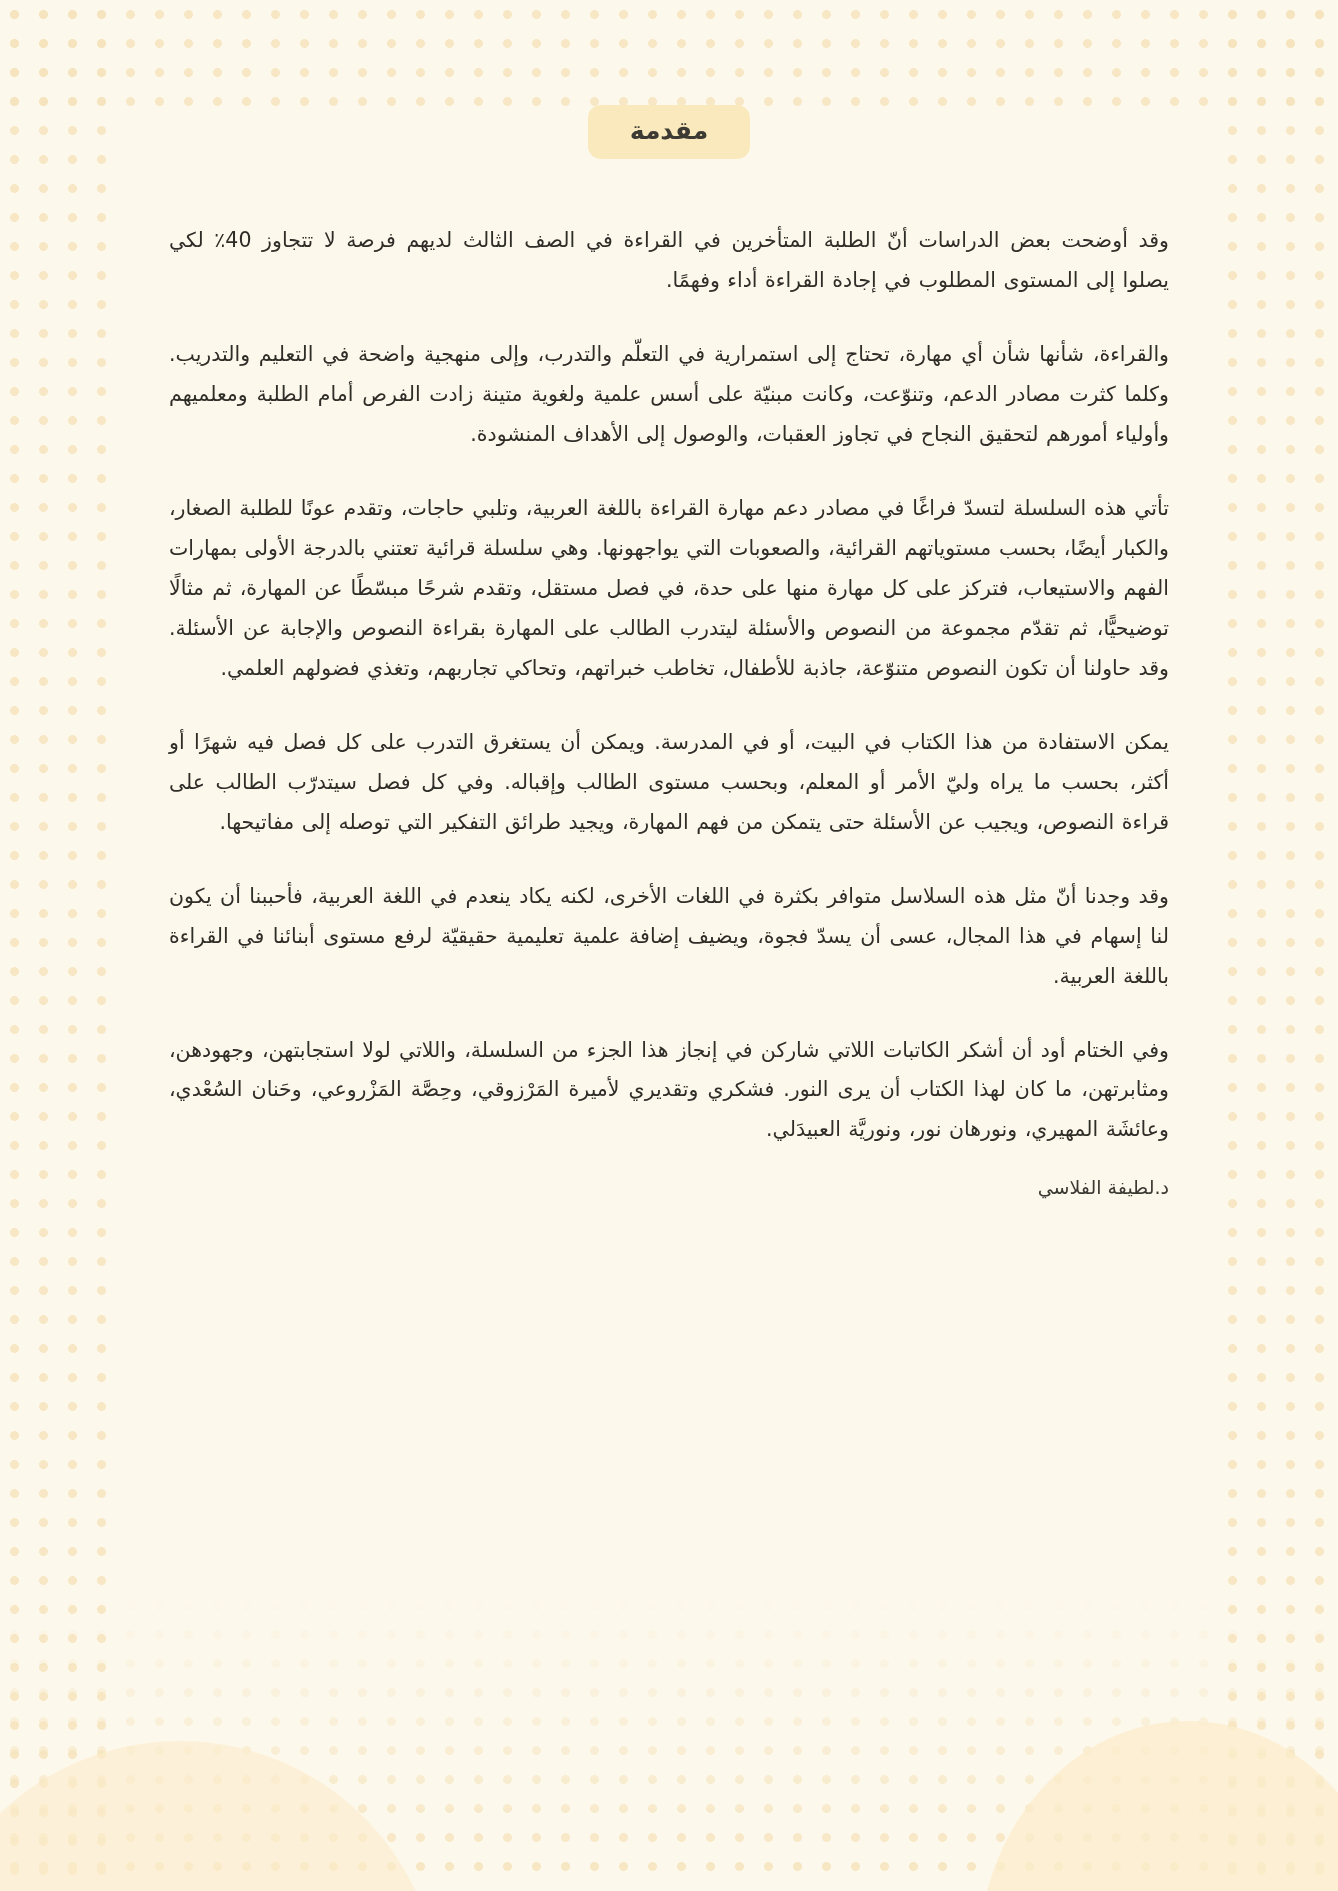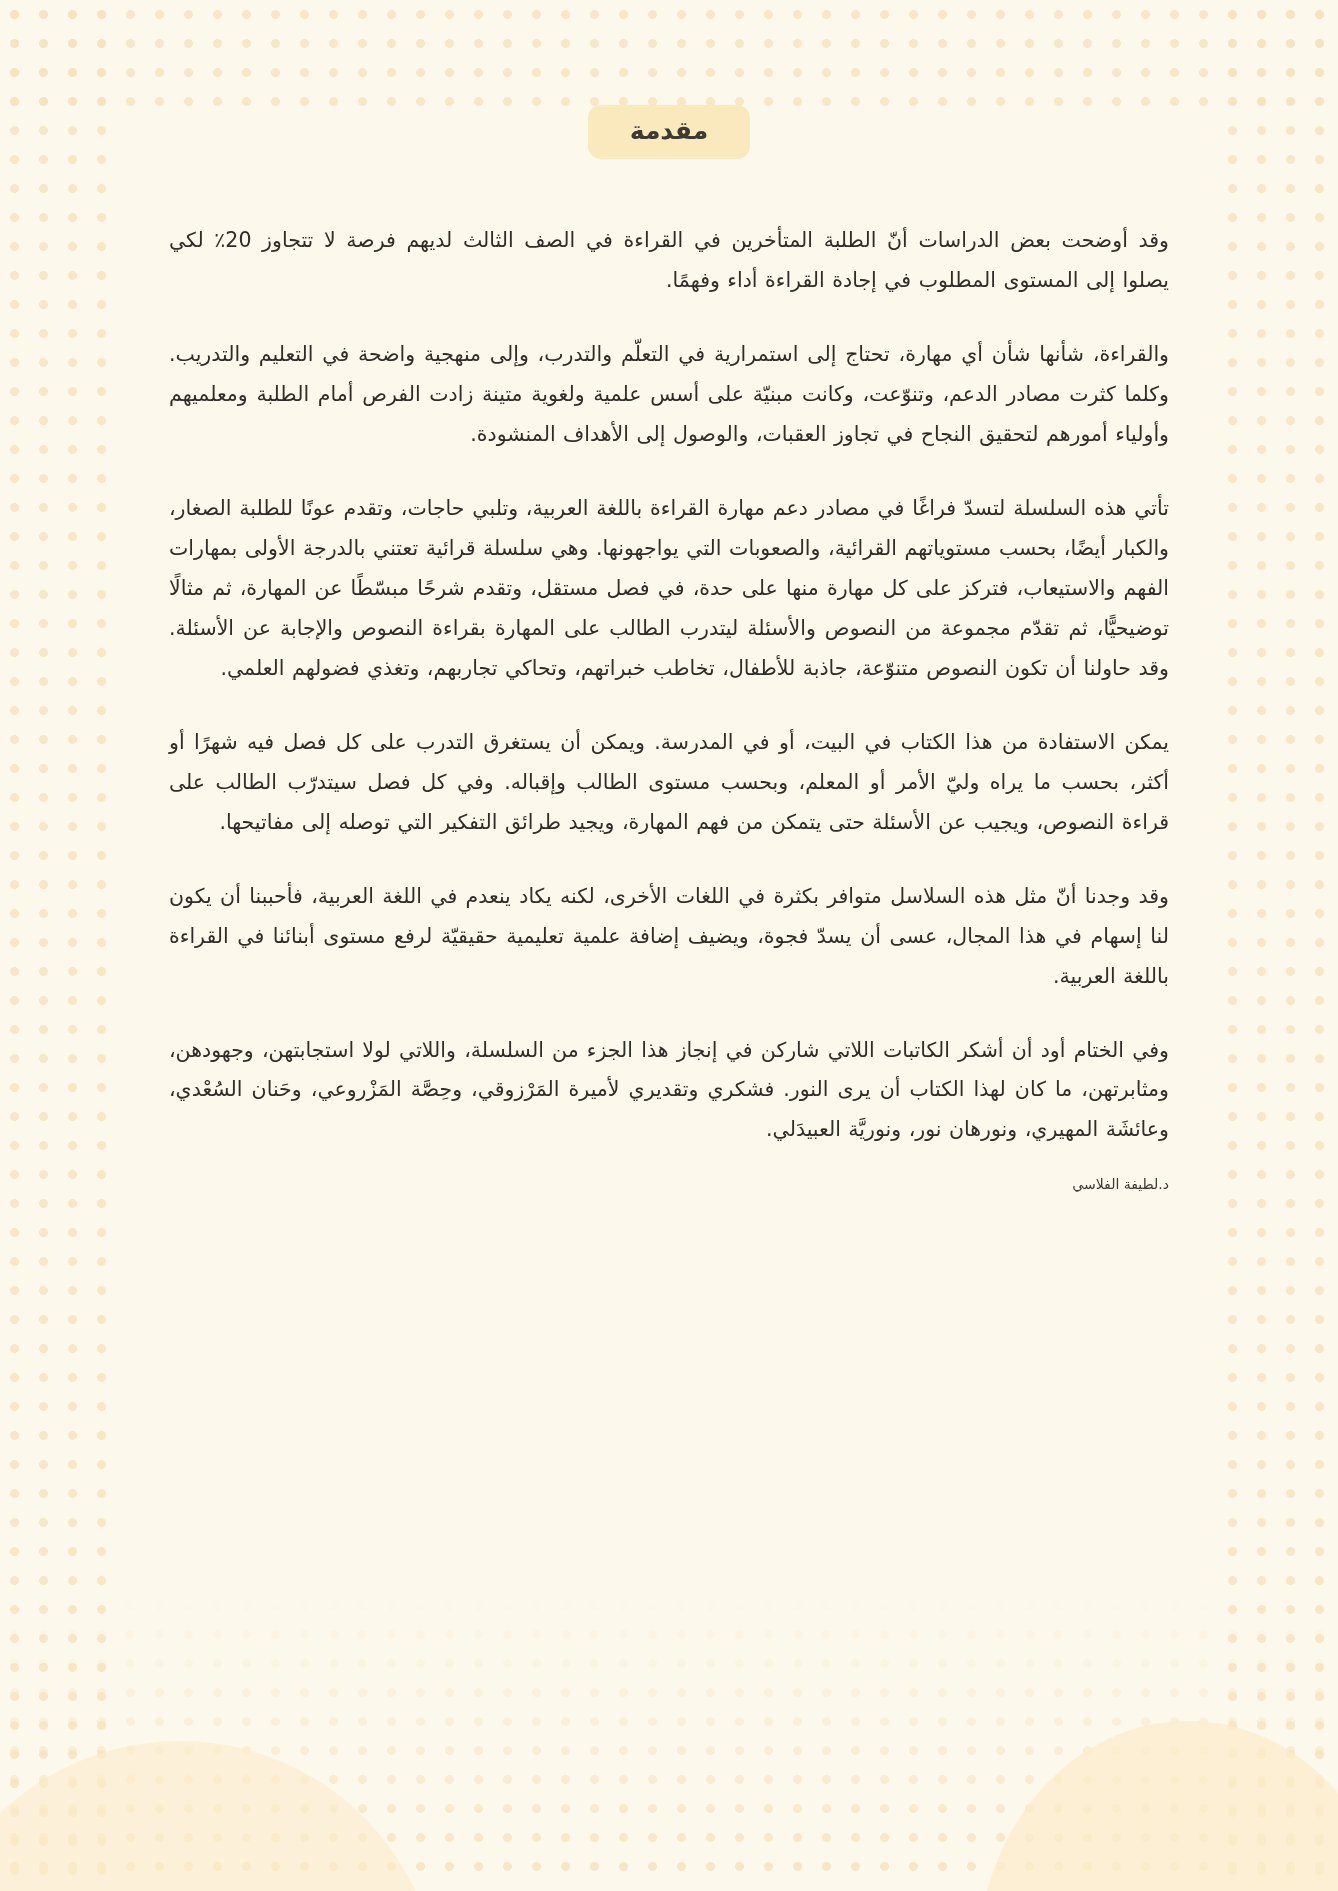--- a/index.html
+++ b/index.html
@@ -127,21 +127,21 @@
     text-align-last: right;
     text-justify: inter-word;
     word-spacing: 1px;
   }
   p.para:last-of-type {
     margin-bottom: 26px;
   }
 
   .signature {
     margin-top: 14px;
-    font-size: 14px;
+    font-size: 19px;
     color: #3a3832;
     text-align: right;
   }
 </style>
 </head>
 <body>
 
 <div class="dots-layer">
   <div class="dots-top"></div>
   <div class="dots-topleft"></div>
@@ -151,21 +151,21 @@
   <div class="corner-blob2"></div>
 </div>
 
 <div class="page">
 
   <div class="title-wrap">
     <div class="title-pill">مقدمة</div>
   </div>
 
   <div class="body-col">
-    <p class="para">وقد أوضحت بعض الدراسات أنّ الطلبة المتأخرين في القراءة في الصف الثالث لديهم فرصة لا تتجاوز 20٪ لكي يصلوا إلى المستوى المطلوب في إجادة القراءة أداء وفهمًا.</p>
+    <p class="para">وقد أوضحت بعض الدراسات أنّ الطلبة المتأخرين في القراءة في الصف الثالث لديهم فرصة لا تتجاوز 40٪ لكي يصلوا إلى المستوى المطلوب في إجادة القراءة أداء وفهمًا.</p>
     <p class="para">والقراءة، شأنها شأن أي مهارة، تحتاج إلى استمرارية في التعلّم والتدرب، وإلى منهجية واضحة في التعليم والتدريب. وكلما كثرت مصادر الدعم، وتنوّعت، وكانت مبنيّة على أسس علمية ولغوية متينة زادت الفرص أمام الطلبة ومعلميهم وأولياء أمورهم لتحقيق النجاح في تجاوز العقبات، والوصول إلى الأهداف المنشودة.</p>
     <p class="para">تأتي هذه السلسلة لتسدّ فراغًا في مصادر دعم مهارة القراءة باللغة العربية، وتلبي حاجات، وتقدم عونًا للطلبة الصغار، والكبار أيضًا، بحسب مستوياتهم القرائية، والصعوبات التي يواجهونها. وهي سلسلة قرائية تعتني بالدرجة الأولى بمهارات الفهم والاستيعاب، فتركز على كل مهارة منها على حدة، في فصل مستقل، وتقدم شرحًا مبسّطًا عن المهارة، ثم مثالًا توضيحيًّا، ثم تقدّم مجموعة من النصوص والأسئلة ليتدرب الطالب على المهارة بقراءة النصوص والإجابة عن الأسئلة. وقد حاولنا أن تكون النصوص متنوّعة، جاذبة للأطفال، تخاطب خبراتهم، وتحاكي تجاربهم، وتغذي فضولهم العلمي.</p>
     <p class="para">يمكن الاستفادة من هذا الكتاب في البيت، أو في المدرسة. ويمكن أن يستغرق التدرب على كل فصل فيه شهرًا أو أكثر، بحسب ما يراه وليّ الأمر أو المعلم، وبحسب مستوى الطالب وإقباله. وفي كل فصل سيتدرّب الطالب على قراءة النصوص، ويجيب عن الأسئلة حتى يتمكن من فهم المهارة، ويجيد طرائق التفكير التي توصله إلى مفاتيحها.</p>
     <p class="para">وقد وجدنا أنّ مثل هذه السلاسل متوافر بكثرة في اللغات الأخرى، لكنه يكاد ينعدم في اللغة العربية، فأحببنا أن يكون لنا إسهام في هذا المجال، عسى أن يسدّ فجوة، ويضيف إضافة علمية تعليمية حقيقيّة لرفع مستوى أبنائنا في القراءة باللغة العربية.</p>
     <p class="para">وفي الختام أود أن أشكر الكاتبات اللاتي شاركن في إنجاز هذا الجزء من السلسلة، واللاتي لولا استجابتهن، وجهودهن، ومثابرتهن، ما كان لهذا الكتاب أن يرى النور. فشكري وتقديري لأميرة المَرْزوقي، وحِصَّة المَزْروعي، وحَنان السُعْدي، وعائشَة المهيري، ونورهان نور، ونوريَّة العبيدَلي.</p>
 
     <div class="signature">د.لطيفة الفلاسي</div>
   </div>
 
 </div>

